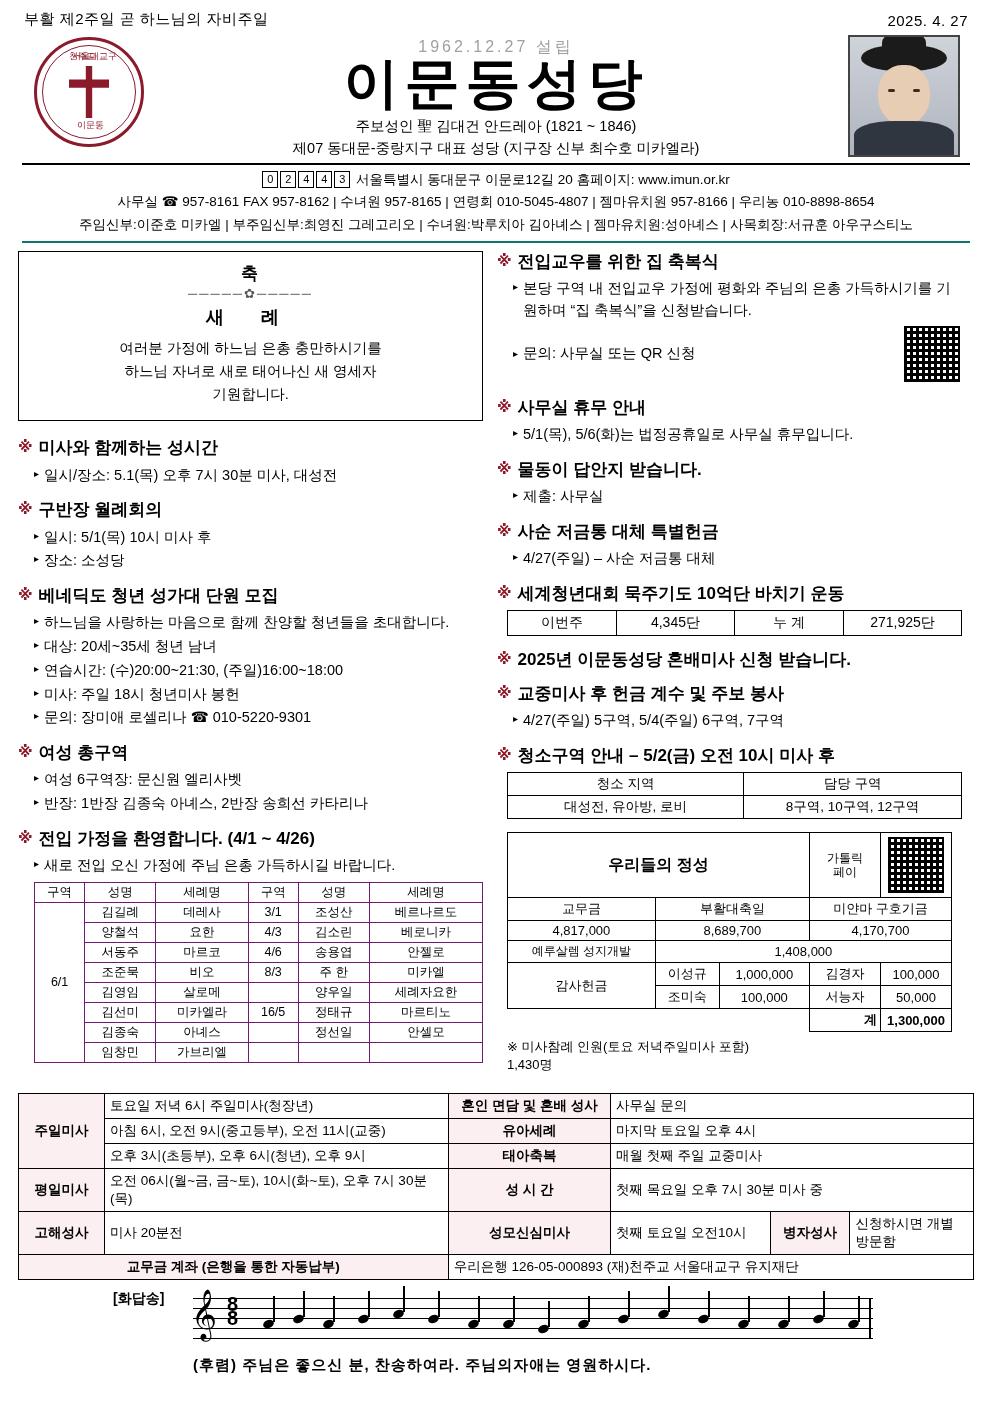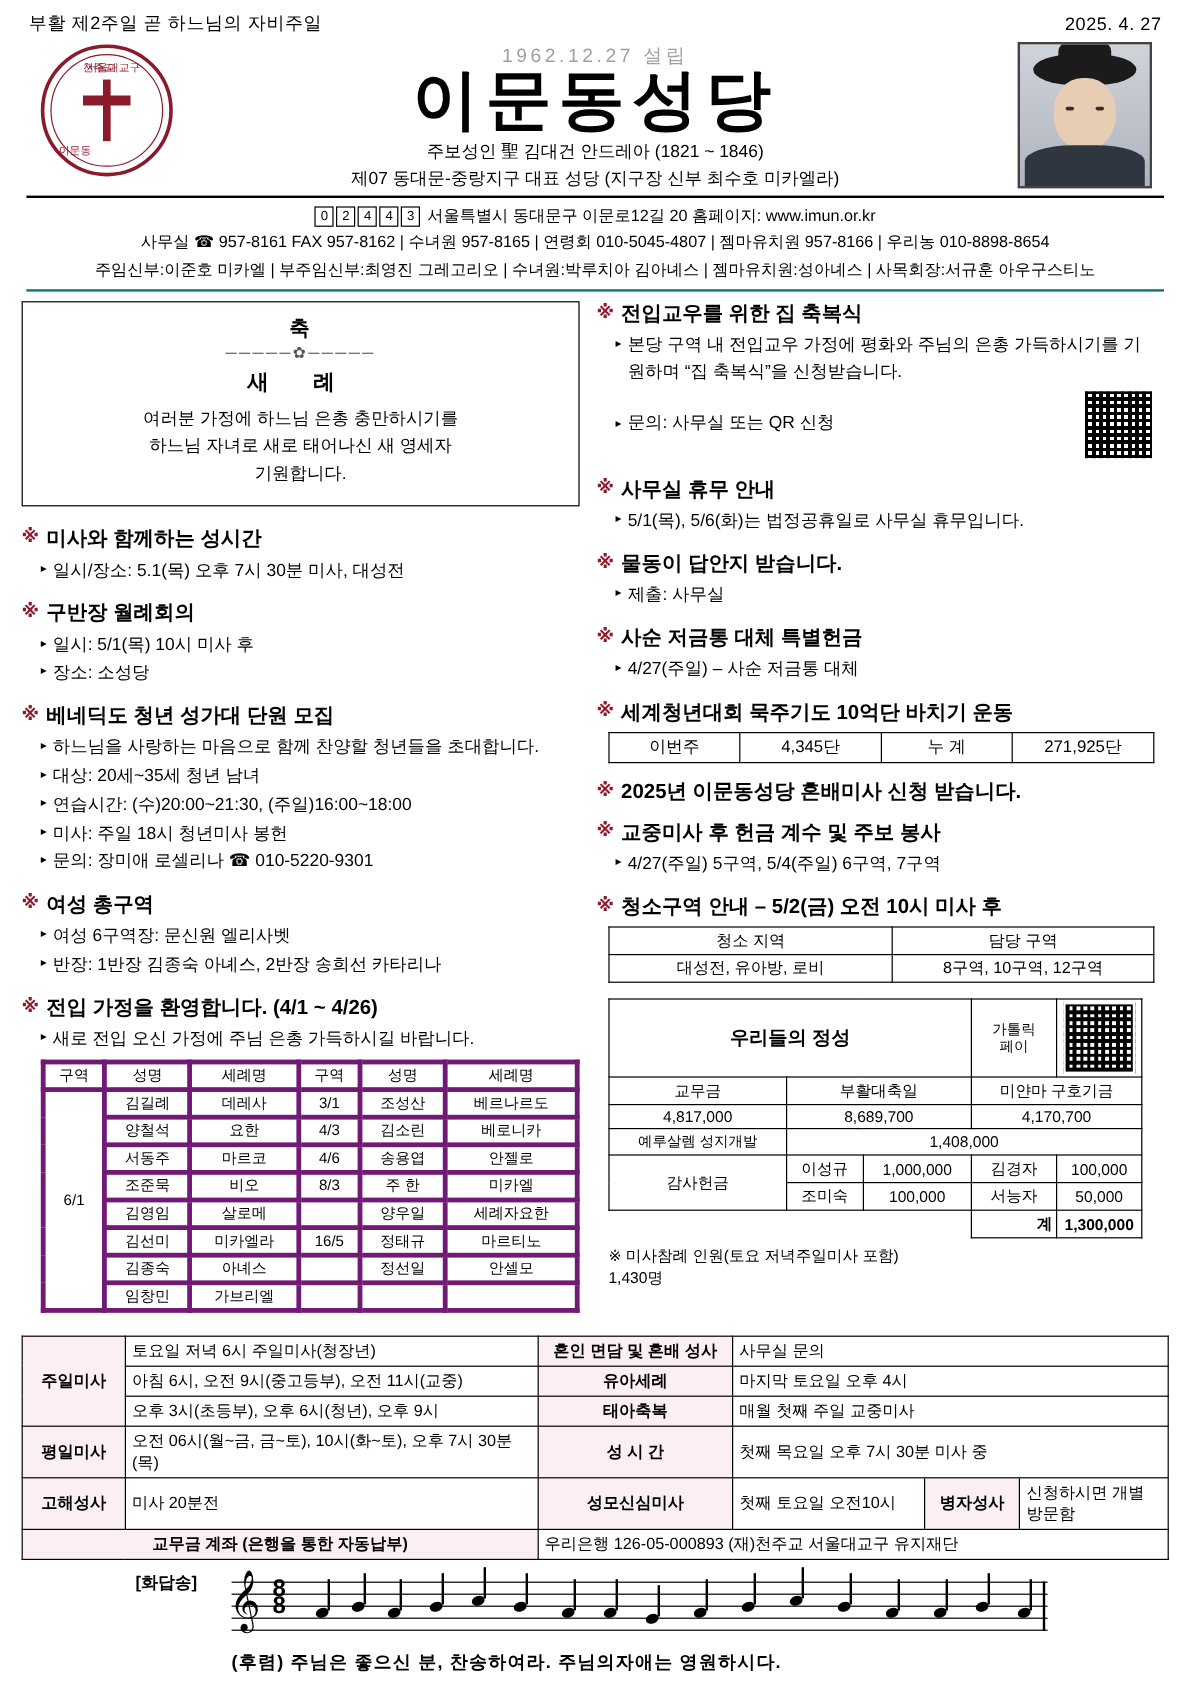--- a/index.html
+++ b/index.html
@@ -60,41 +60,41 @@
   .music{margin:10px 18px 0 18px;position:relative;height:100px;}
   .staff{position:absolute;left:175px;top:8px;width:680px;height:46px;}
   .staff .l{position:absolute;left:0;width:100%;height:1px;background:#000;}
   .note-h{position:absolute;width:11px;height:8px;background:#000;border-radius:50%;transform:rotate(-20deg);}
   .stem{position:absolute;width:1.5px;height:26px;background:#000;}
   .refrain{position:absolute;left:175px;top:66px;font-size:15px;font-weight:bold;letter-spacing:1px;}
   .hwadap{position:absolute;left:95px;top:0;font-size:14px;font-weight:bold;}
   .clef{position:absolute;left:-2px;top:-6px;font-size:44px;line-height:1;}
   .ts{position:absolute;left:34px;top:-4px;font-size:20px;line-height:1;text-align:center;font-weight:bold;}
   .fam-tbl{width:100%;font-size:12.5px;text-align:center;}
-  .fam-tbl td{border:4px solid #701a75;padding:1px 2px;}
+  .fam-tbl td{border:1px solid #701a75;padding:1px 2px;}
   .hdr-row td{font-weight:normal;}
 </style>
 </head>
 <body>
 
 <div class="page">
 
   <div class="topline">
     <div>부활 제2주일 곧 하느님의 자비주일</div>
     <div>2025. 4. 27</div>
   </div>
 
   <div class="masthead">
     <div class="logo">
       <div class="inner">
         <div class="cross"></div>
         <div class="ring-text">
           <span style="top:4px;left:26px;">천주교</span>
           <span style="top:4px;right:18px;">서울대교구</span>
-          <span style="bottom:6px;left:6px;">이문동</span>
+          <span style="bottom:6px;left:34px;">이문동</span>
         </div>
       </div>
     </div>
     <div class="portrait">
       <div class="hat"></div>
         <div class="hat2"></div>
       <div class="face"></div>
       <div class="eye l"></div>
         <div class="eye r"></div>
       <div class="body"></div>

